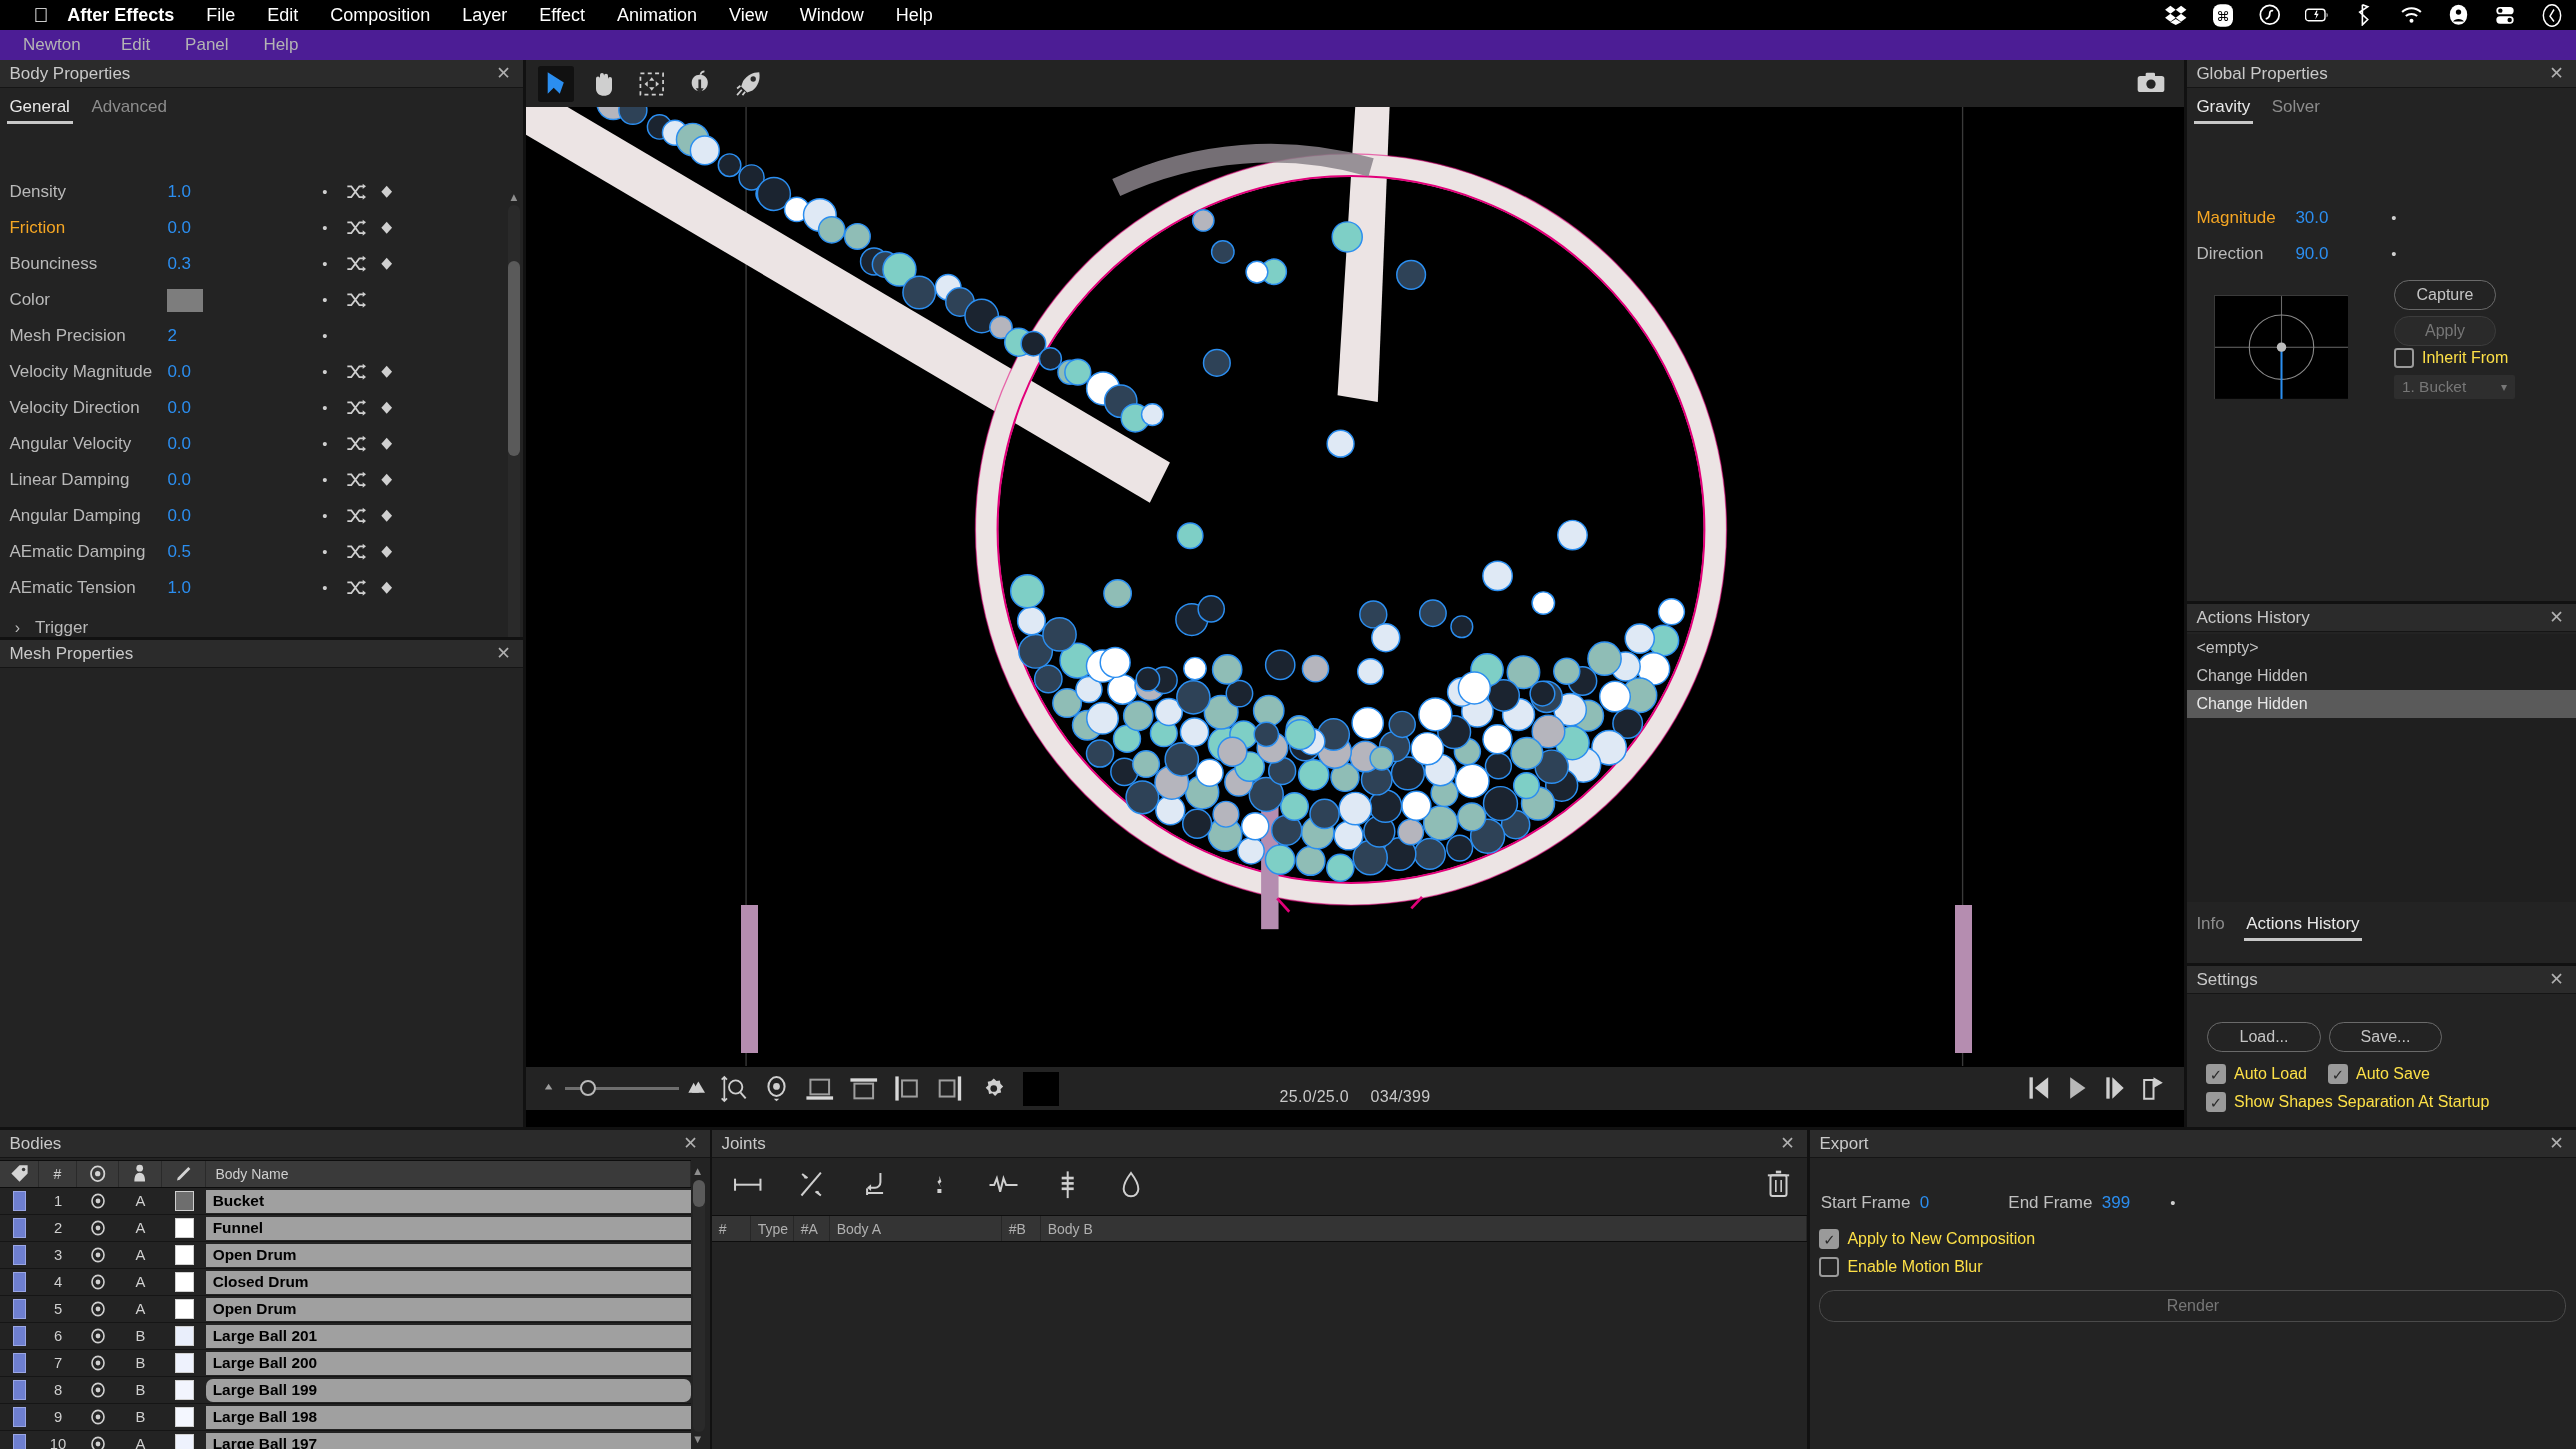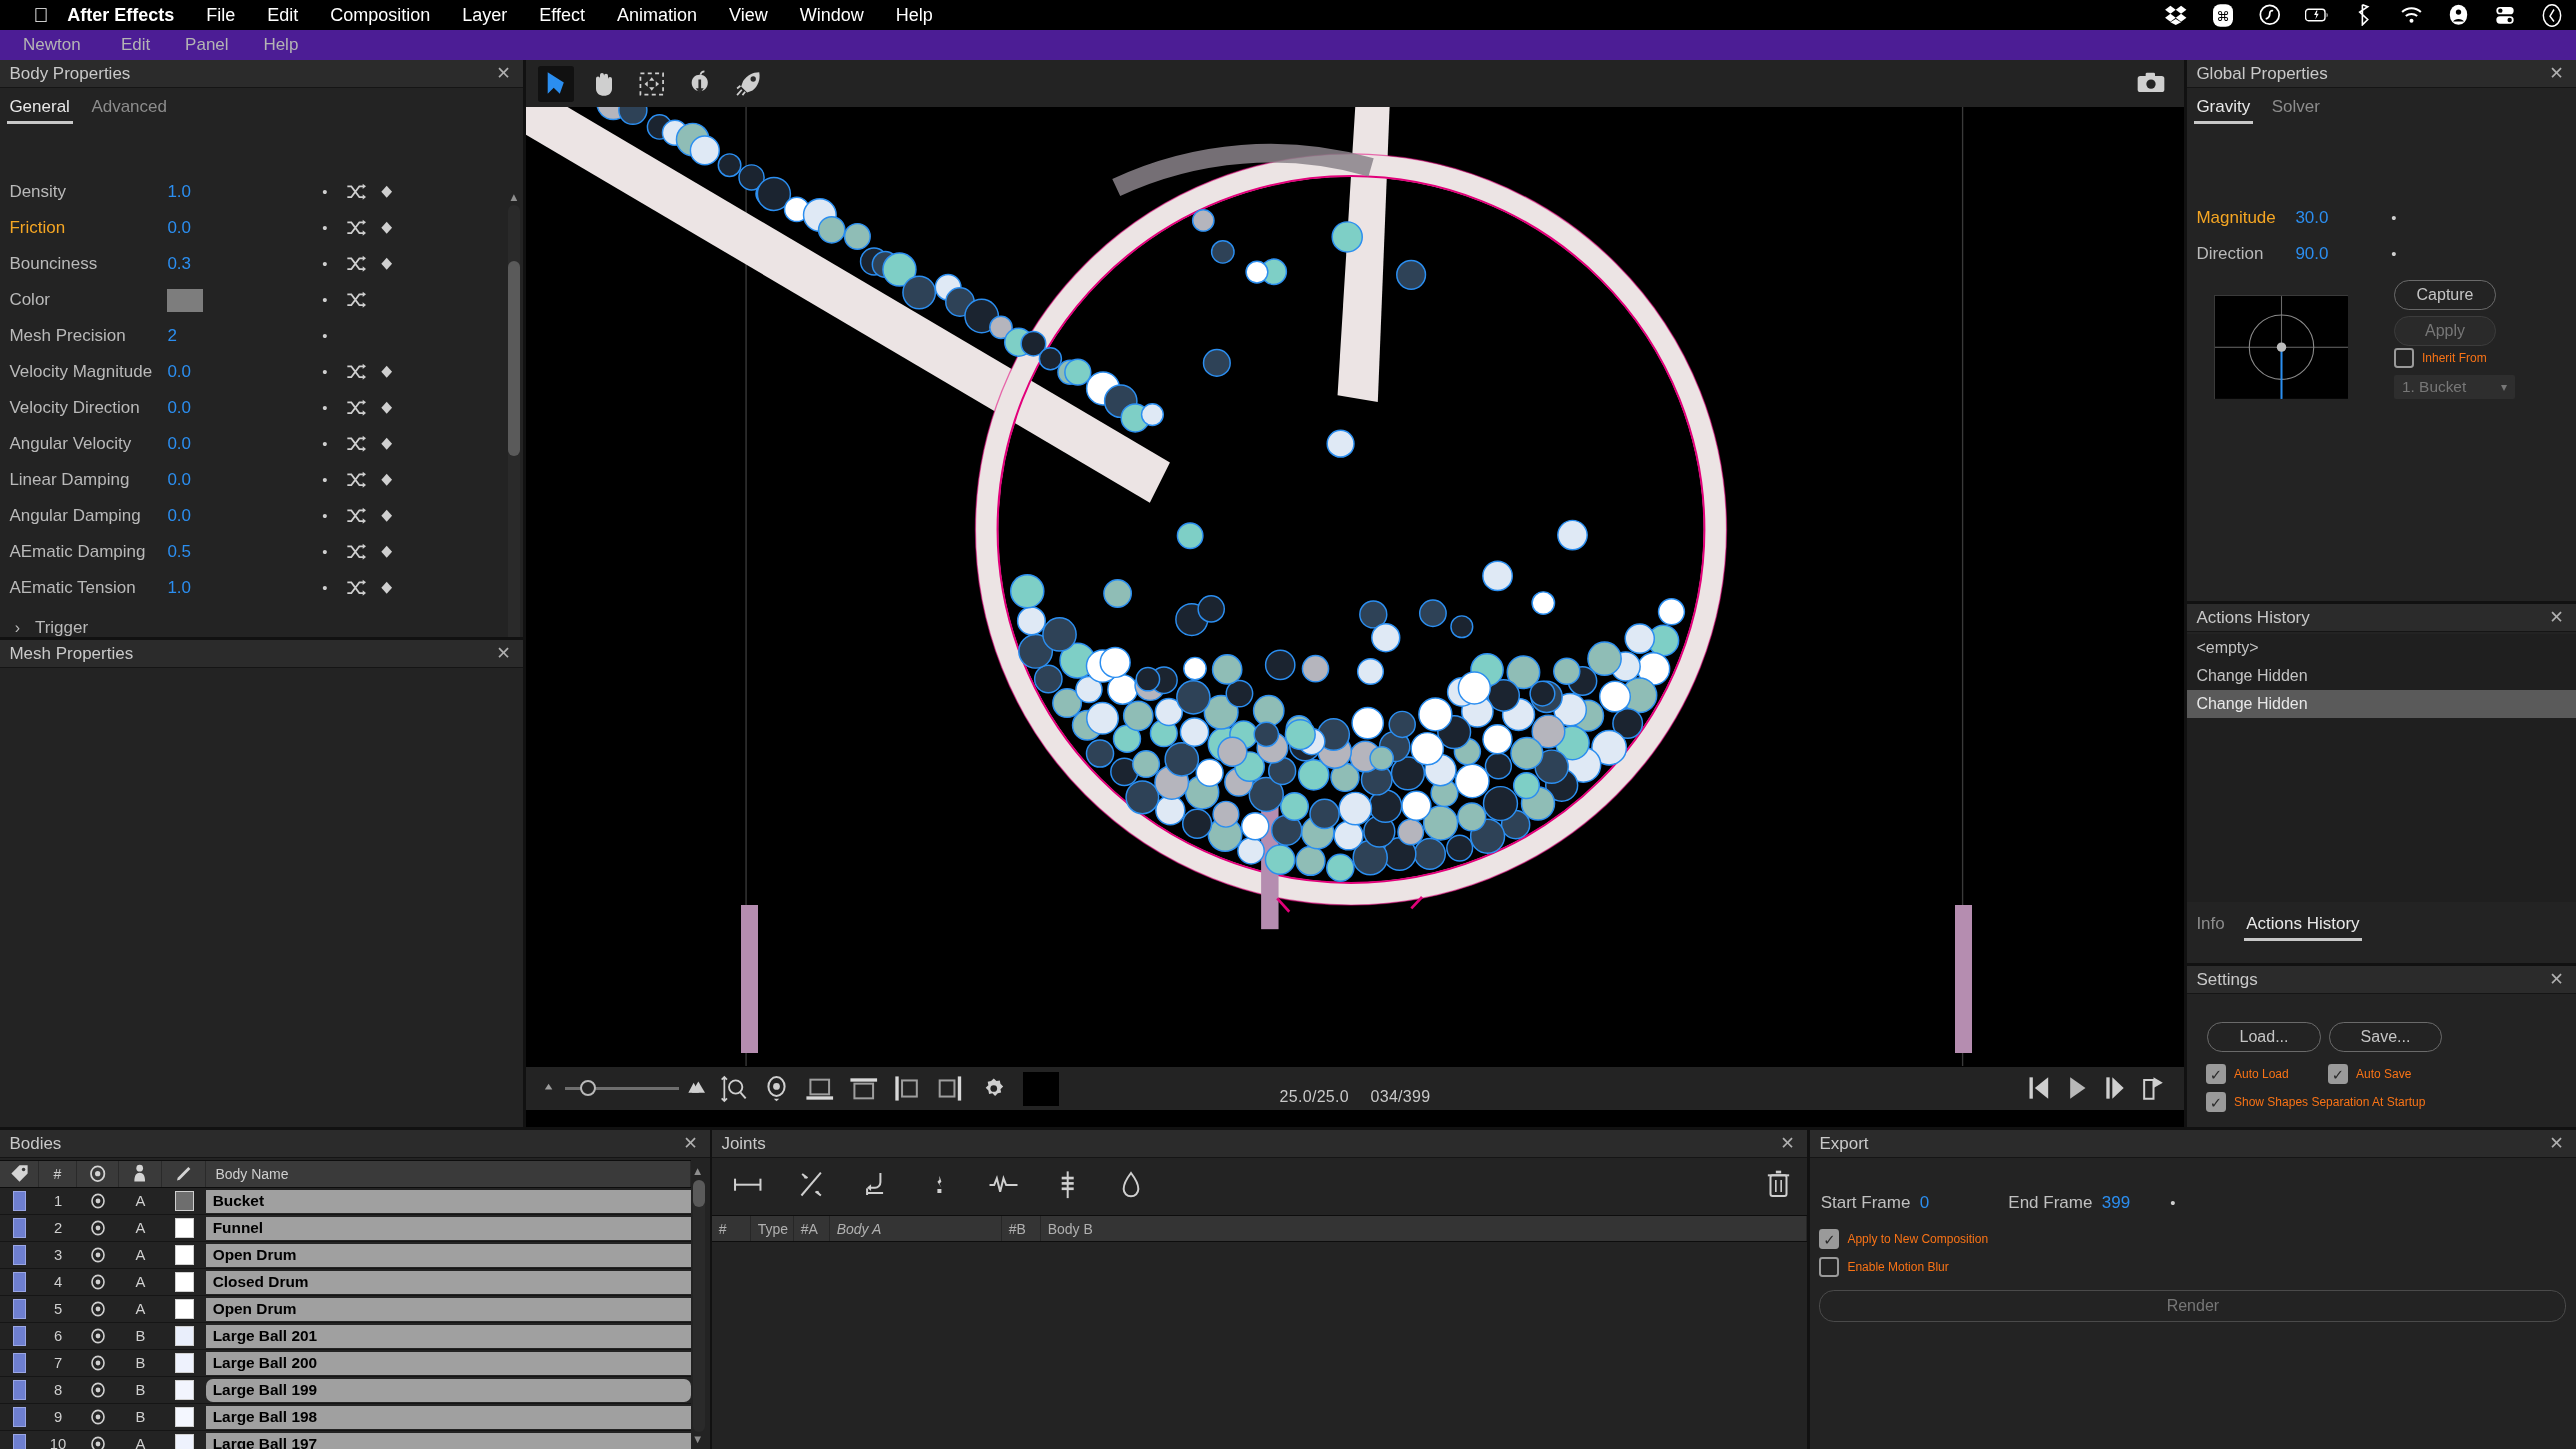--- a/index.html
+++ b/index.html
@@ -140,21 +140,21 @@
   }
   .pillbtn.dim { color: #777; border-color: #3c3c3c; background: #2a2a2a; }
 
   
   .gravbox { position: absolute; background: #000; border: 0.7px solid #3a3a3a; }
 
   .hist-row { height: 28px; display: flex; align-items: center; padding-left: 9.4px; font-size: 16px; color: #c4c4c4; }
   .hist-row.sel { background: #5a5a5a; color: #e8e8e8; }
 
   .cbrow { display: flex; align-items: center; }
-  .cbrow .cblabel { font-size: 12px; color: #f97316; margin-left: 8px; }
+  .cbrow .cblabel { font-size: 16px; color: #fde047; margin-left: 8px; }
   .selcombo {
     background: #2e2e2e; color: #777; font-size: 15.4px; display: flex;
     align-items: center; padding: 0 8px; height: 24px; border-radius: 2px;
   }
   .selcombo .cv { margin-left: auto; font-size: 12px; }
   .divider-h { position: absolute; height: 2.7px; background: #111; left: 0; }
   .divider-v { position: absolute; width: 2.7px; background: #111; top: 0; }
 </style>
 </head>
 <body>
@@ -1284,21 +1284,21 @@
             <line x1="13" y1="3" x2="21" y2="3" stroke="#cfcfcf" stroke-width="4"></line>
             <line x1="13" y1="15" x2="13" y2="33" stroke="#cfcfcf" stroke-width="2.4"></line>
             <line x1="21" y1="15" x2="21" y2="33" stroke="#cfcfcf" stroke-width="2.4"></line>
           </svg>
       </div>
     </div>
     <div class="jtbl-hdr" style="position:absolute;left:0;top:85px;width:1095px;">
       <div class="cell" style="width:39px;">#</div>
       <div class="cell" style="width:43px;">Type</div>
       <div class="cell" style="width:36px;">#A</div>
-      <div class="cell" style="width:172px;font-style:italic;">Body A</div>
+      <div class="cell" style="width:172px;">Body A</div>
       <div class="cell" style="width:39px;">#B</div>
       <div class="cell" style="flex:1;">Body B</div>
     </div>
     <div style="position:absolute;left:0;top:113px;width:1095px;height:205px;background:#232323;"></div>
   </div>
 
   <div class="divider-v" style="left:1807px;top:1130px;height:319px;"></div>
 
   <div class="panel" style="left:1810px;top:1130px;width:766px;height:319px;">
     <div class="panel-hdr">

